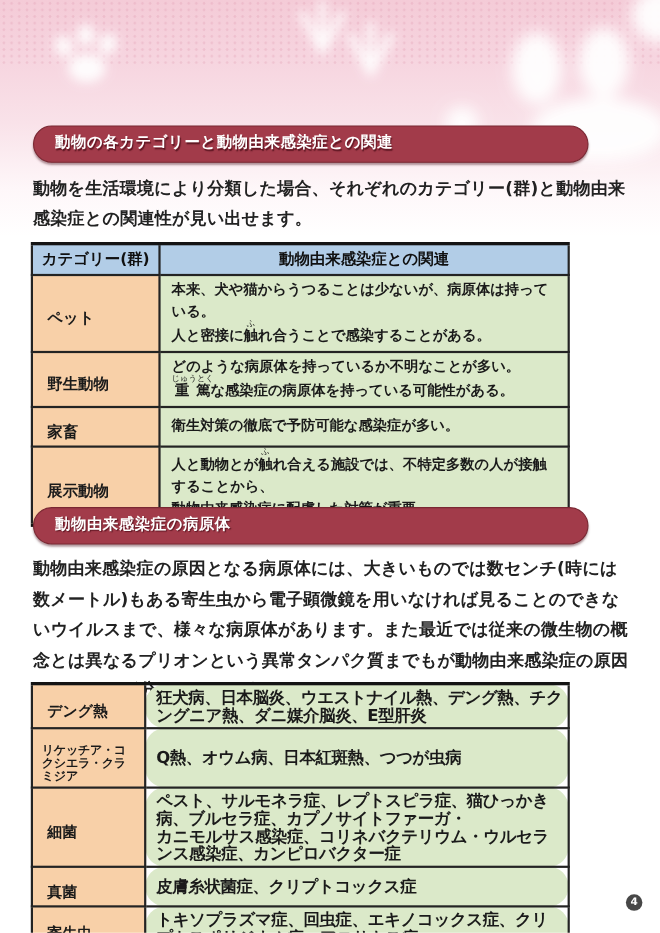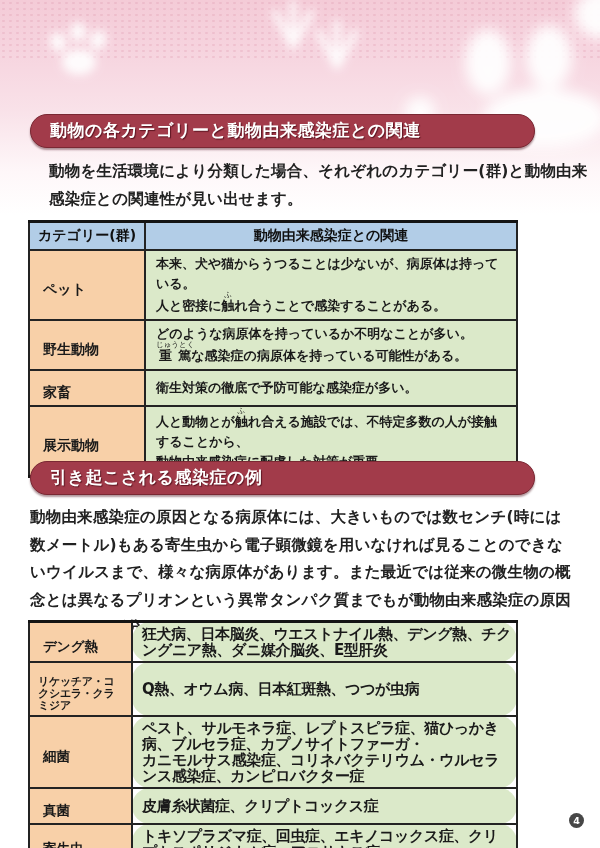--- a/index.html
+++ b/index.html
@@ -15,32 +15,32 @@
     content:"";position:absolute;top:0;left:0;width:600px;height:58px;
     background-image:radial-gradient(rgba(222,150,172,0.30) 1px,rgba(0,0,0,0) 1.6px);
     background-size:7px 6px;
   }
   .decor-svg{position:absolute;top:0;left:0;}
   .section-bar{
     position:absolute;left:30px;width:505px;height:34px;box-sizing:border-box;
     background:var(--accent,#a23b4a);
     border:1px solid #7a2833;border-radius:18px;
     box-shadow:0 2px 2px rgba(80,25,35,0.45);
-    color:#ffffff;font-size:17px;font-weight:700;
+    color:#ffffff;font-size:14px;font-weight:700;
     line-height:31px;padding-left:19px;letter-spacing:0.5px;
     text-shadow:1px 1px 1px rgba(70,10,20,0.75);
     white-space:nowrap;
   }
   .bar-1{top:114px;}
   .bar-2{top:461px;}
   .intro{
     position:absolute;left:30px;width:547px;
     color:#222222;font-weight:600;letter-spacing:0.2px;
   }
-  .intro-1{top:157px;font-size:15.5px;line-height:28px;margin-left:19px;}
+  .intro-1{top:157px;font-size:15.5px;line-height:28px;}
   .intro-2{top:504px;font-size:15.5px;line-height:27.5px;}
   table.data-table{
     position:absolute;left:28px;width:490px;
     border-collapse:collapse;table-layout:fixed;
     border:2px solid #141414;border-top-width:3px;border-bottom-width:3px;
   }
   .table-1{top:220px;}
   .table-2{top:620px;}
   .data-table th,.data-table td{
     border:2px solid #232323;box-sizing:border-box;vertical-align:middle;
@@ -144,21 +144,21 @@
     <td class="desc-cell">衛生対策の徹底で予防可能な感染症が多い。</td>
   </tr>
   <tr class="r-h-2line">
     <td class="label-cell">展示動物</td>
     <td class="desc-cell">人と動物とが<ruby>触<rt>ふ</rt></ruby>れ合える施設では、不特定多数の人が接触することから、<br>動物由来感染症に配慮した対策が重要。</td>
   </tr>
 </tbody>
   </table>
 
 <div class="section-bar bar-2">
-  <span>引き起こされる感染症の例</span>
+  <span>動物由来感染症の病原体</span>
 </div>
 
 <div class="intro intro-2">動物由来感染症の原因となる病原体には、大きいものでは数センチ(時には数メートル)もある寄生虫から電子顕微鏡を用いなければ見ることのできないウイルスまで、様々な病原体があります。また最近では従来の微生物の概念とは異なるプリオンという異常タンパク質までもが動物由来感染症の原因となることが分かっています。</div>
 
 <table class="data-table table-2">
   <colgroup>
       <col class="c1">
       <col>
     </colgroup>
   <tbody>

